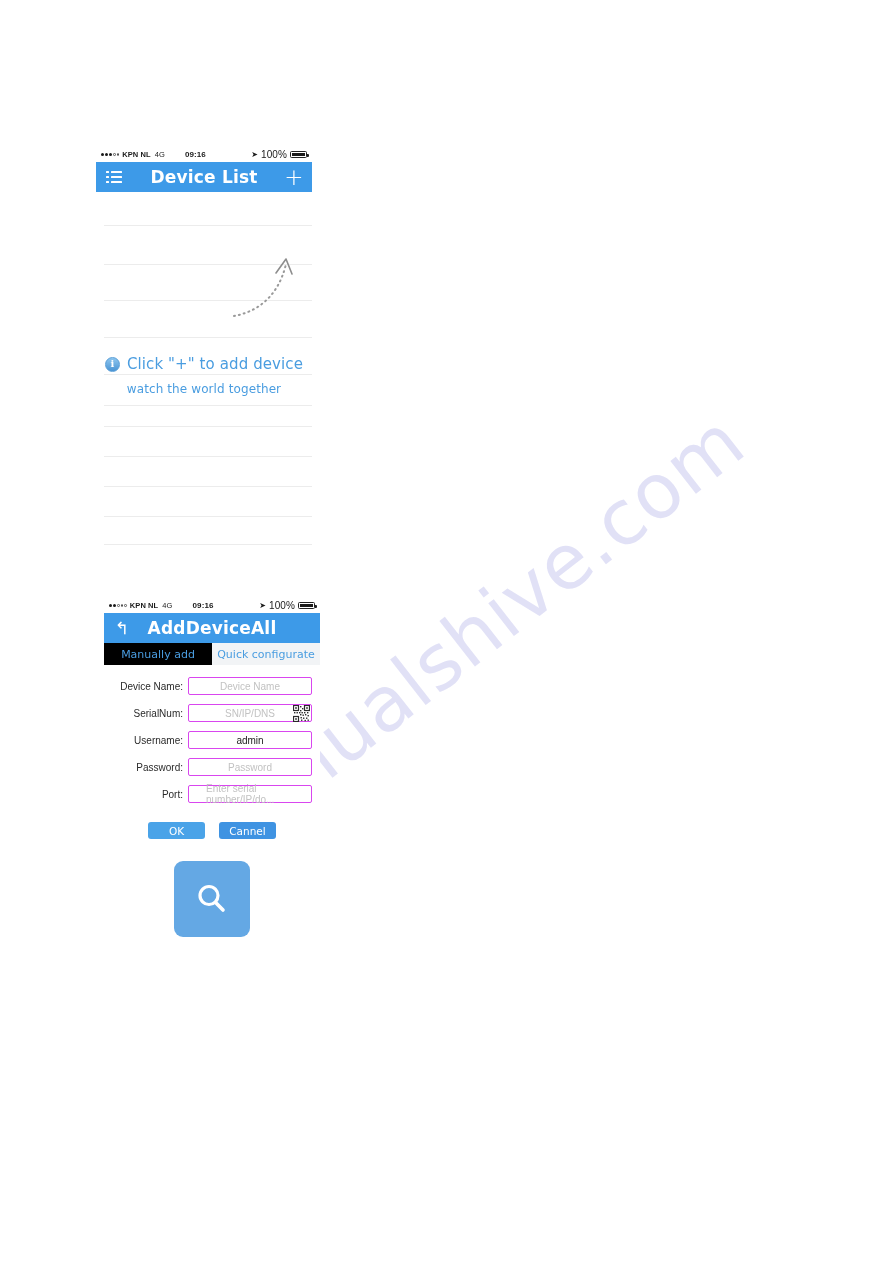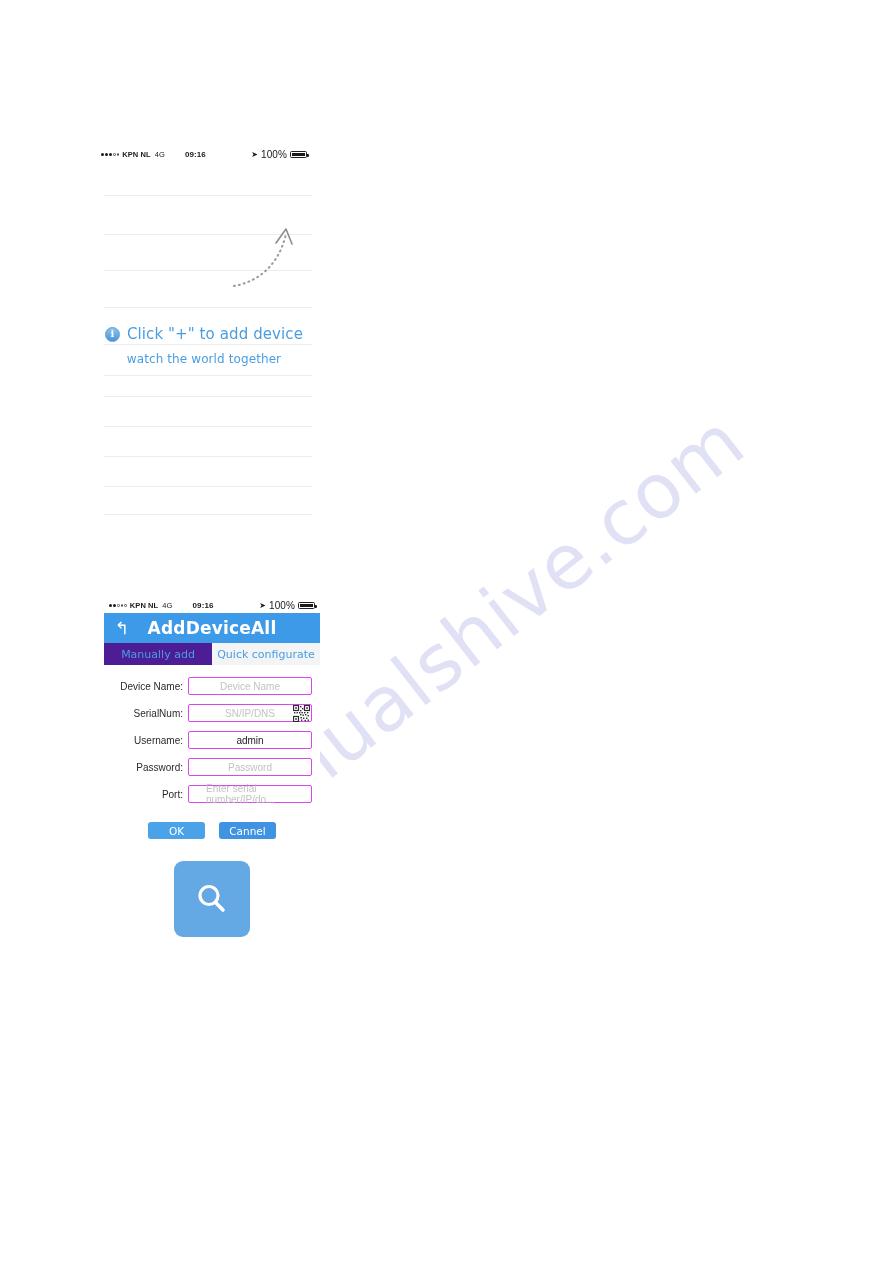--- a/index.html
+++ b/index.html
@@ -160,21 +160,21 @@
 
   
   .tabs {
     display: flex; height: 22px;
     background: #eceef0;
   }
   .tab {
     flex: 1; display: flex; align-items: center; justify-content: center;
     font-size: 11px; color: #4a9de0;
     font-family: "DejaVu Sans", sans-serif;
-    background: #4c1d95;
+    background: #000000;
   }
   .tab.active { background: #f2f4f6; }
 
   .form { padding: 12px 8px 0 8px; background: #fff; }
   .form-row {
     display: flex; align-items: center;
     margin-bottom: 9px;
     height: 18px;
   }
   .form-label {
@@ -250,20 +250,42 @@
       <span class="sb-time">09:16</span>
       <span class="sb-right">
         <span class="sb-loc">➤</span>
         <span class="sb-batt-pct">100%</span>
         <span class="sb-batt">
             <i></i>
           </span>
       </span>
     </div>
 
+    <div class="navbar">
+      <div class="nav-left">
+        <span class="hamburger">
+          <span class="row">
+              <span class="dot"></span>
+              <span class="bar"></span>
+            </span>
+          <span class="row">
+              <span class="dot"></span>
+              <span class="bar"></span>
+            </span>
+          <span class="row">
+              <span class="dot"></span>
+              <span class="bar"></span>
+            </span>
+        </span>
+      </div>
+      <div class="nav-title">Device List</div>
+      <div class="nav-right">
+        <span class="plus">+</span>
+      </div>
+    </div>
 
     <div class="dl-body">
       <div class="dl-rows">
         <div class="dl-row" style="top:33px"></div>
         <div class="dl-row" style="top:72px"></div>
         <div class="dl-row" style="top:108px"></div>
         <div class="dl-row" style="top:145px"></div>
         <div class="dl-row" style="top:182px"></div>
         <div class="dl-row" style="top:213px"></div>
         <div class="dl-row" style="top:234px"></div>

